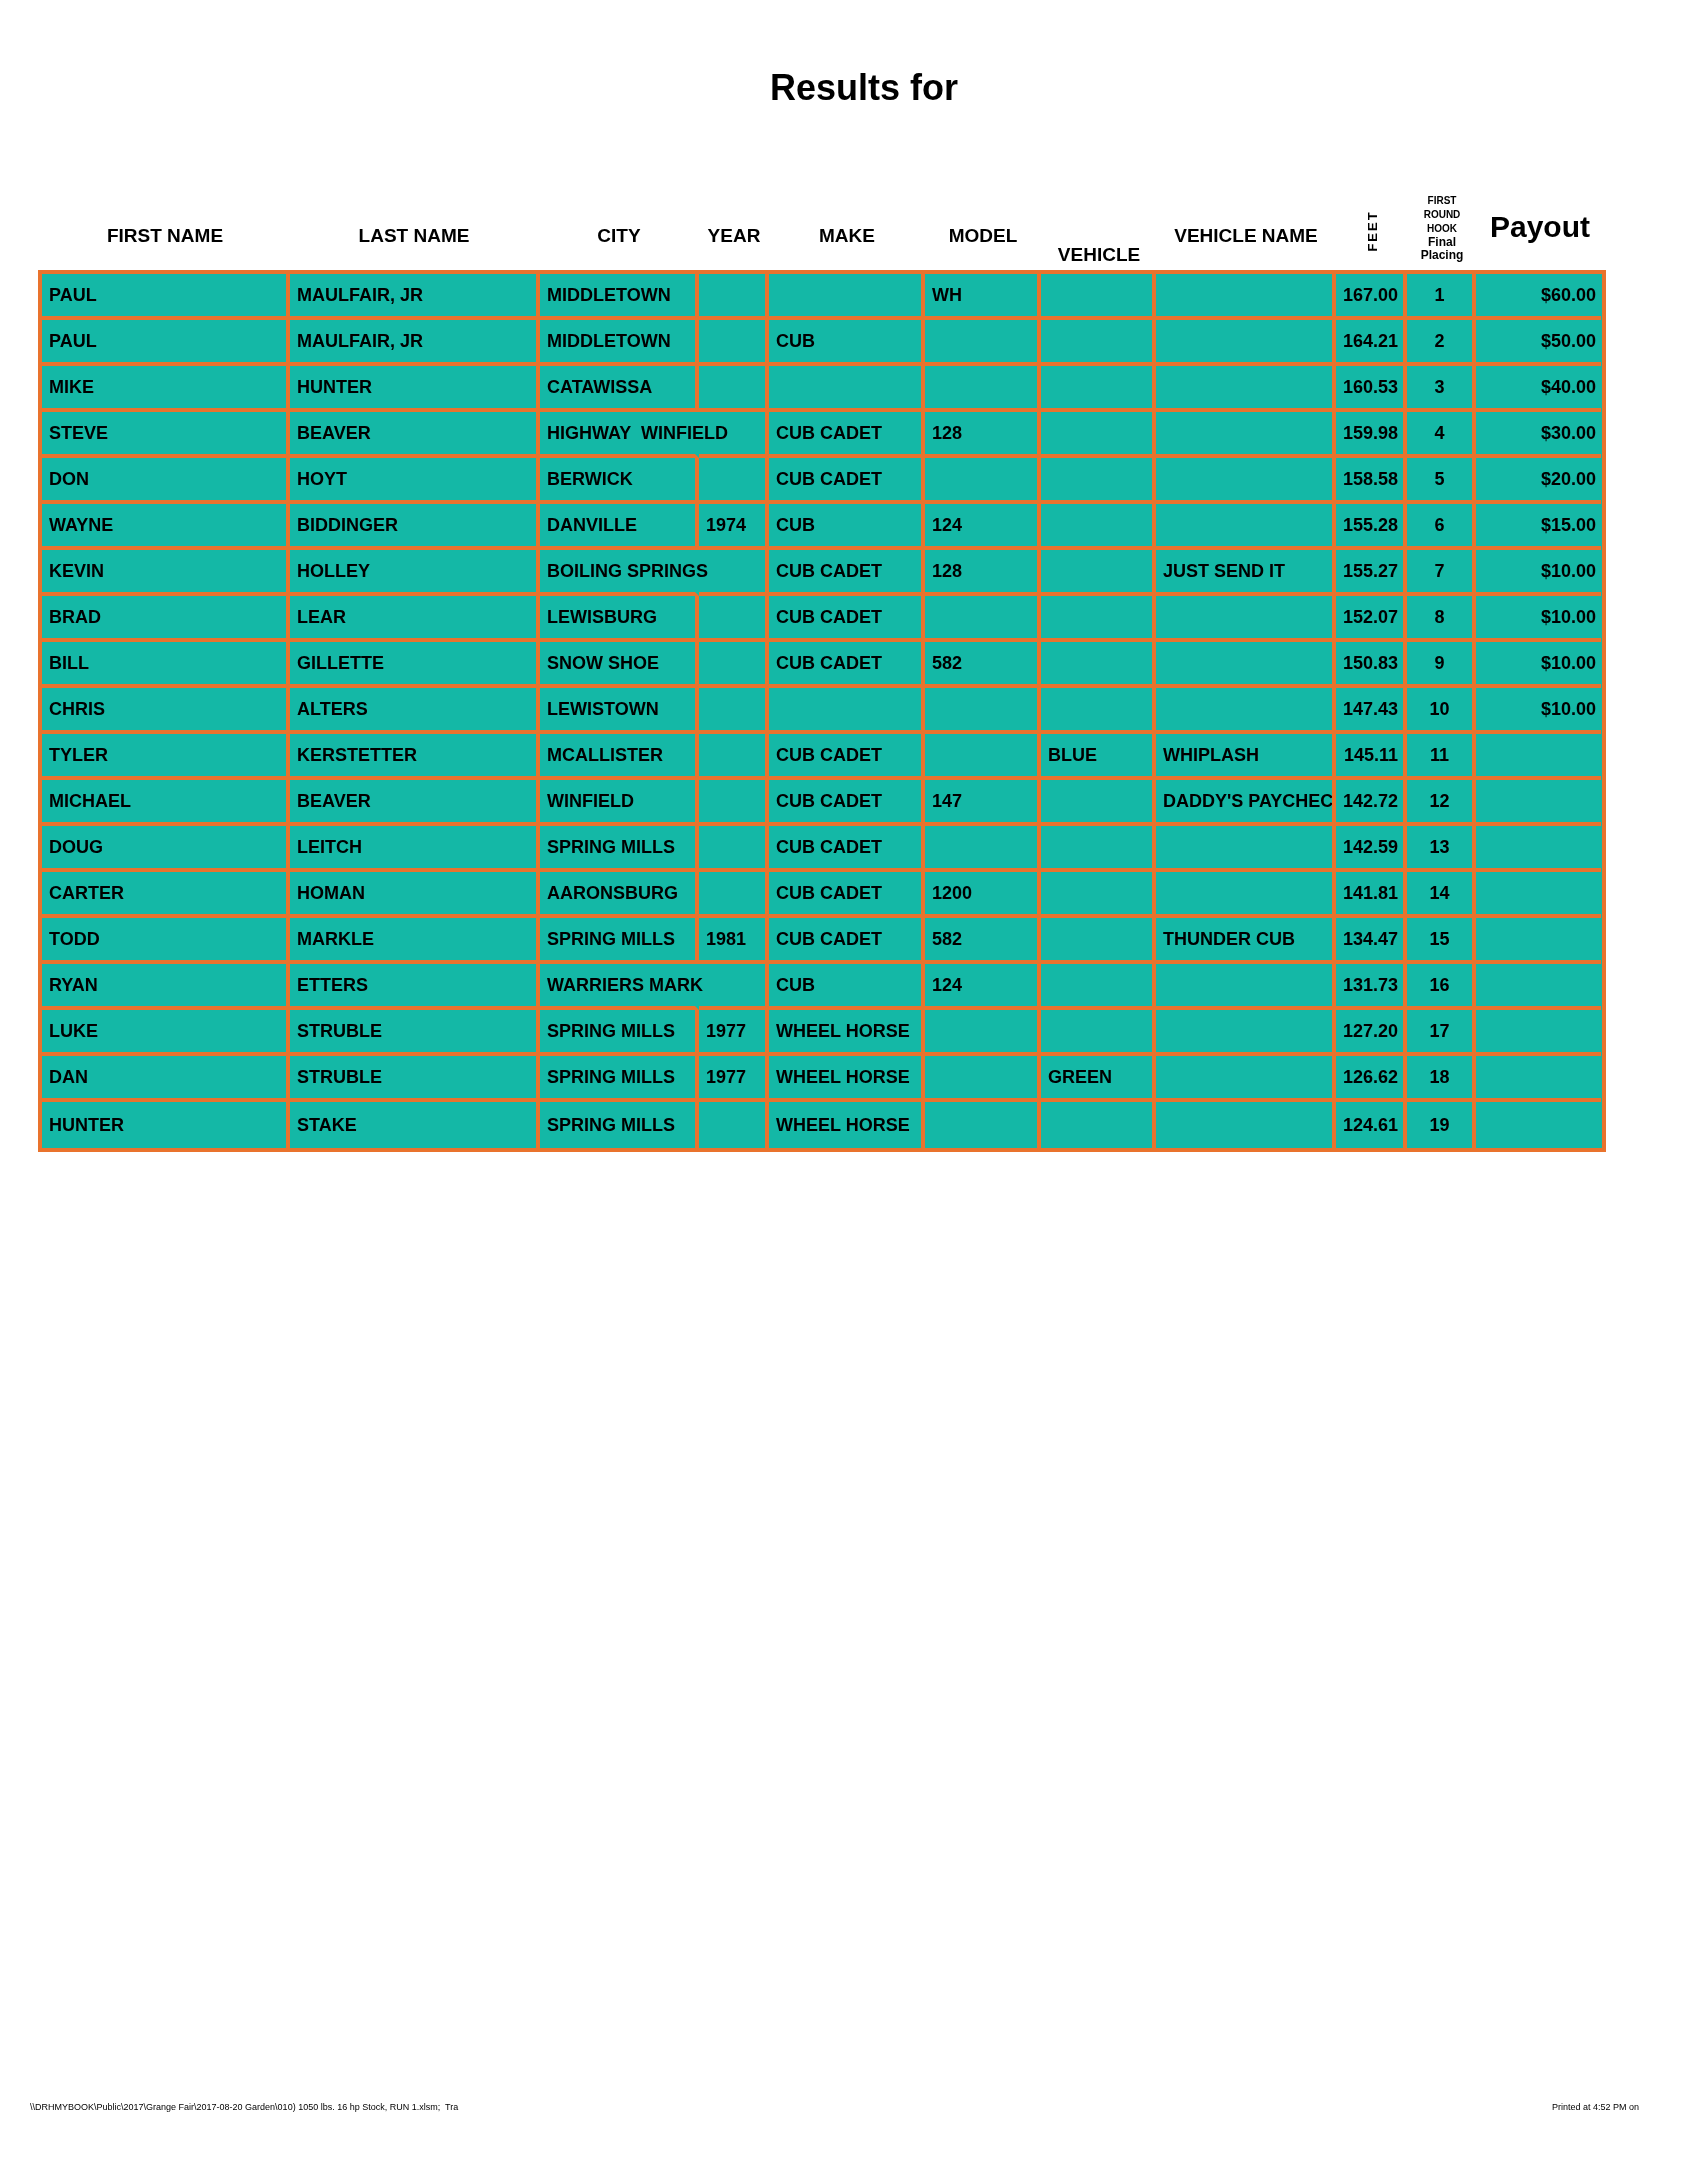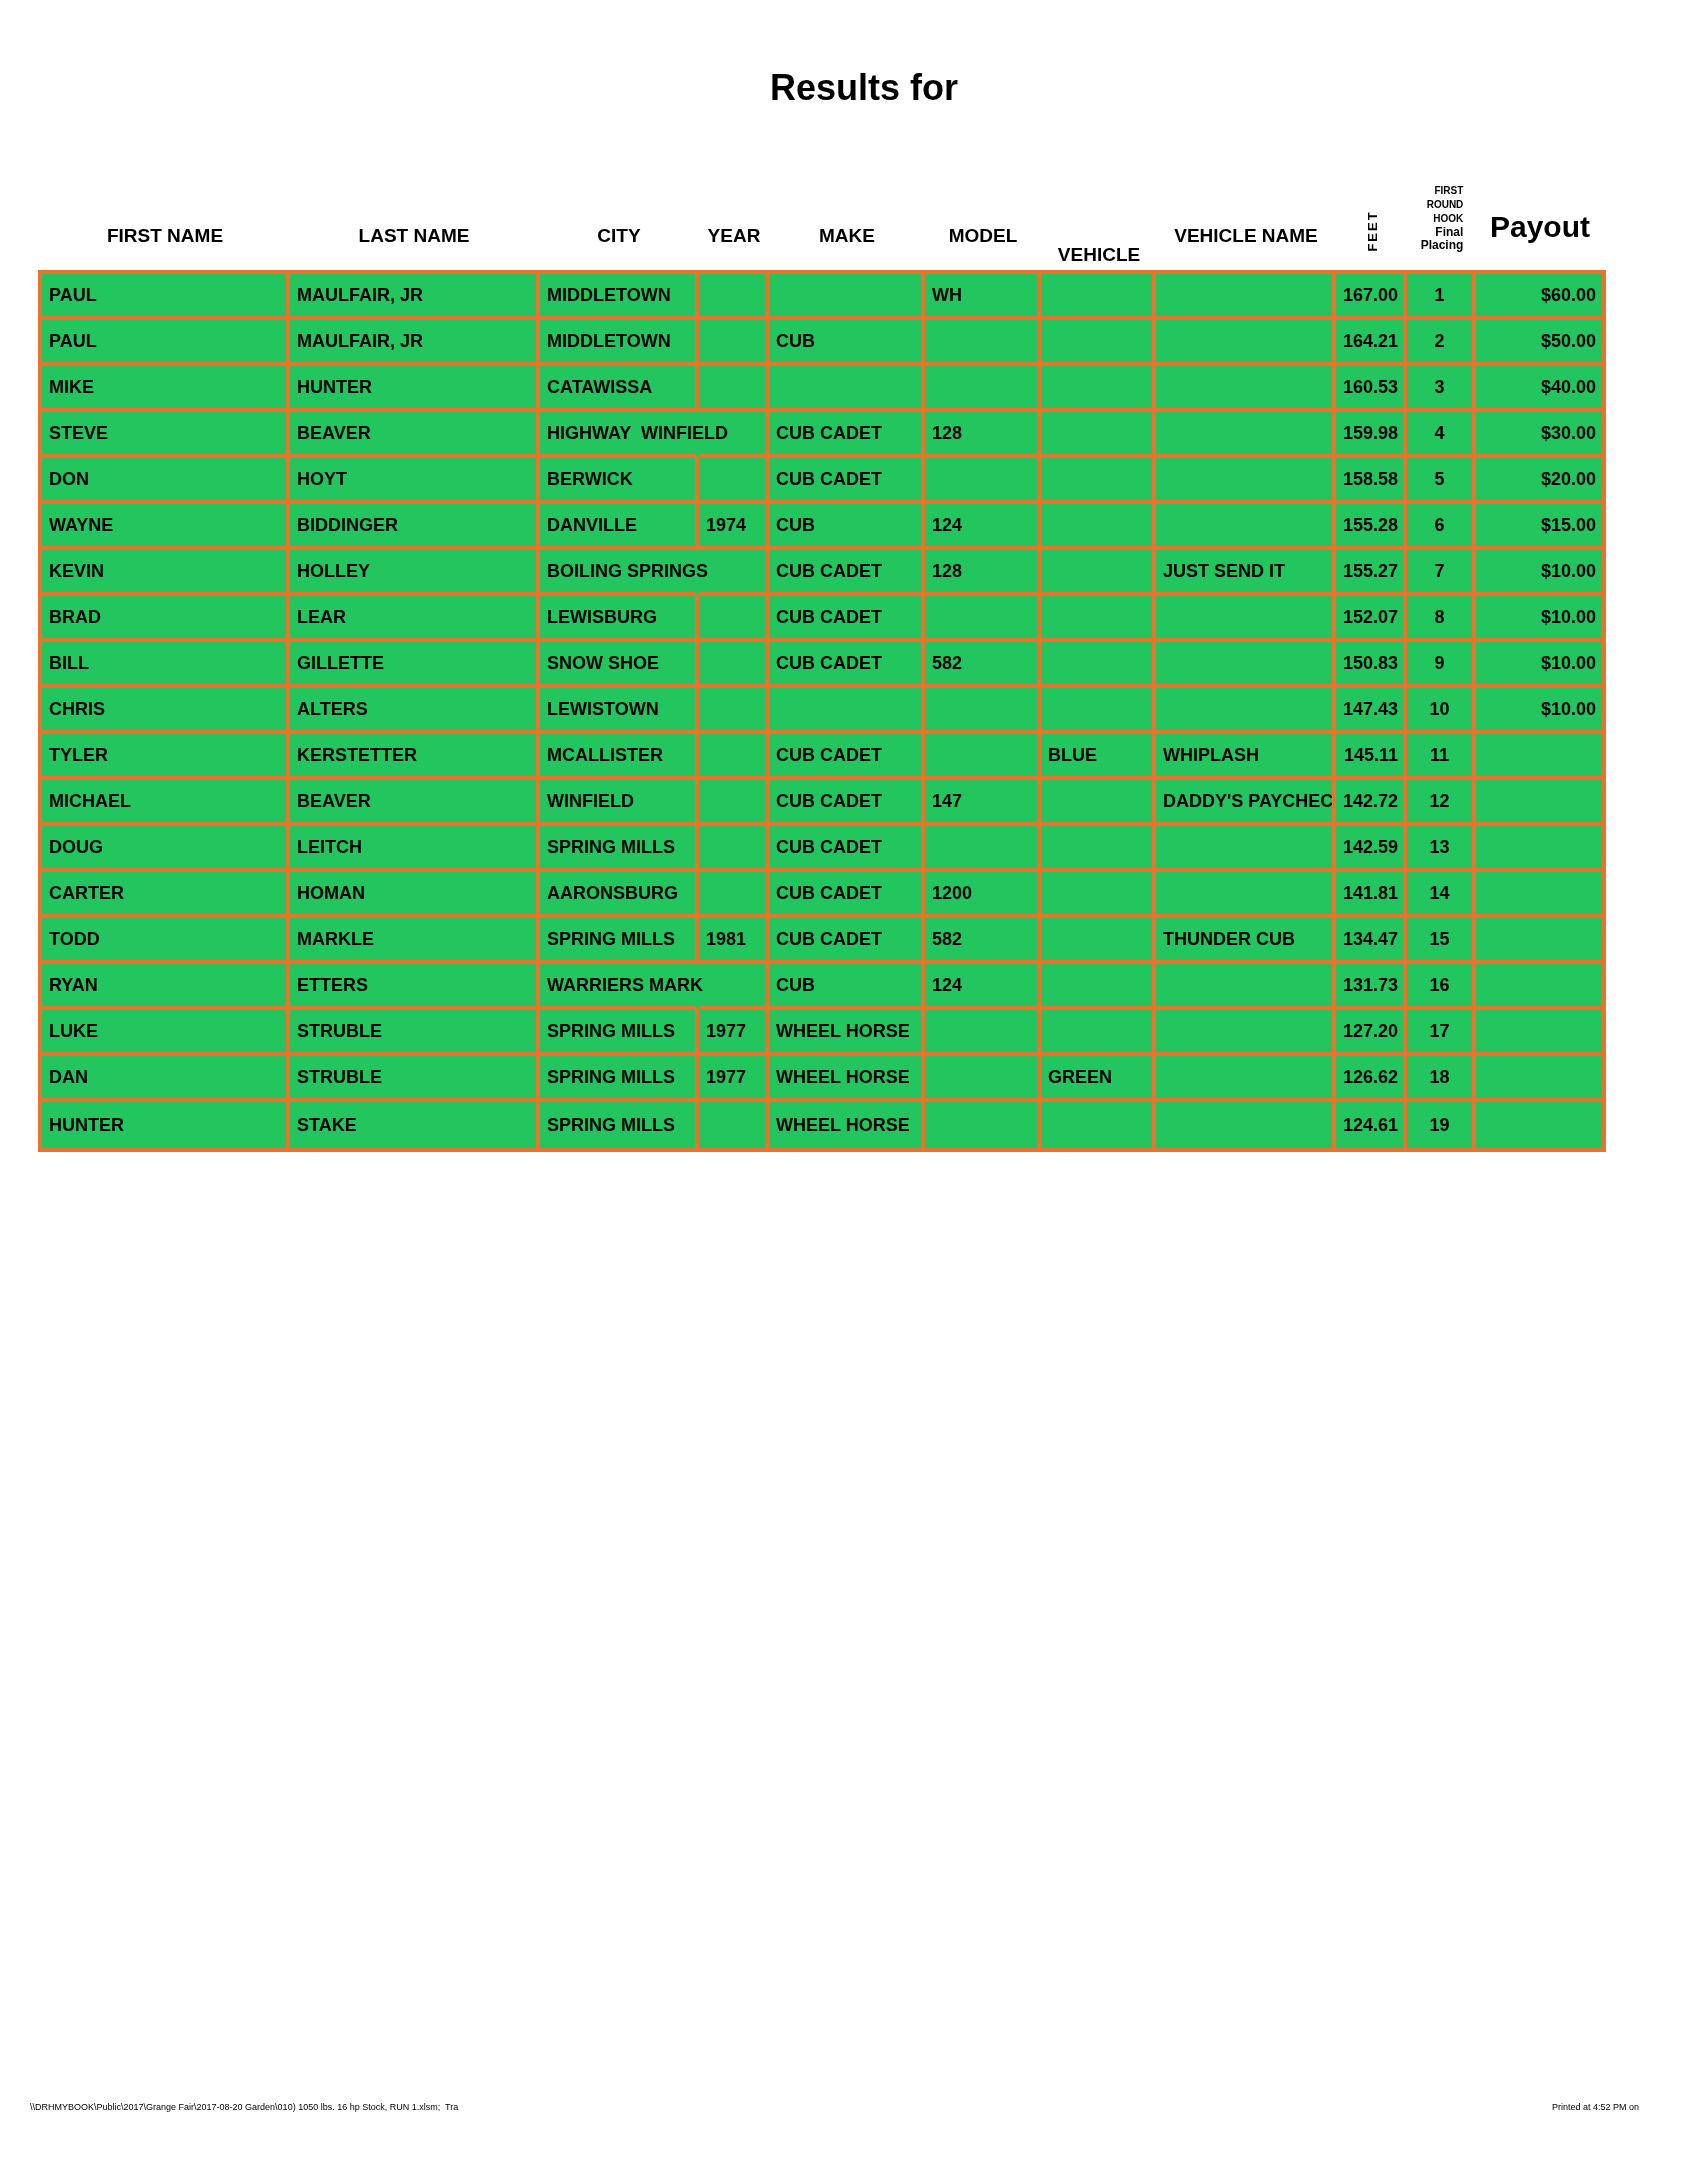--- a/index.html
+++ b/index.html
@@ -11,30 +11,30 @@
   .title1{left:837px;top:67px;font-size:36px;margin-left:27px;}
   .title2{left:837px;top:120px;font-size:38px;}
 
   
   .hdr{position:absolute;transform:translateX(-50%);font-weight:bold;font-size:19px;
        white-space:pre;text-align:center;line-height:21px;}
   .hdr-single{top:225px;}
   .hdr-vcolor{top:202px;}
   .hdr-feet{position:absolute;left:1372px;top:231px;transform:translate(-50%,-50%) rotate(-90deg);
             font-weight:bold;font-size:13px;letter-spacing:2px;white-space:pre;}
-  .hdr-hook{position:absolute;left:1442px;top:184px;transform:translateX(-50%);
-            text-align:right;font-weight:bold;}
+  .hdr-hook{position:absolute;left:1442px;top:194px;transform:translateX(-50%);
+            text-align:center;font-weight:bold;}
   .hdr-hook .hkl{font-size:10px;line-height:14px;}
   .hdr-hook .hks{font-size:12px;line-height:13px;}
   .hdr-payout{top:210px;font-size:30px;line-height:34px;}
 
   
   .grid{position:absolute;left:38px;top:270px;width:1560px;display:grid;
         grid-template-columns:248px 250px 159px 70px 156px 116px 115px 180px 71px 69px 125px;
-        grid-auto-rows:46px;border:4px solid #E9732D;background:#22c55e;}
+        grid-auto-rows:46px;border:4px solid #E9732D;background:#14b8a6;}
   .cell{border-right:4px solid #E9732D;border-bottom:4px solid #E9732D;
         display:flex;align-items:center;overflow:hidden;white-space:pre;
         font-weight:bold;font-size:18px;box-sizing:border-box;padding:0 0 0 7px;}
   .cr{justify-content:flex-end;padding:0 5px 0 0;}
   .cc{justify-content:center;padding:0;}
   .lastcol{border-right:none;}
   .lastrow{border-bottom:none;}
   .ovf{overflow:visible;border-right-color:transparent;position:relative;z-index:2;}
 
   

